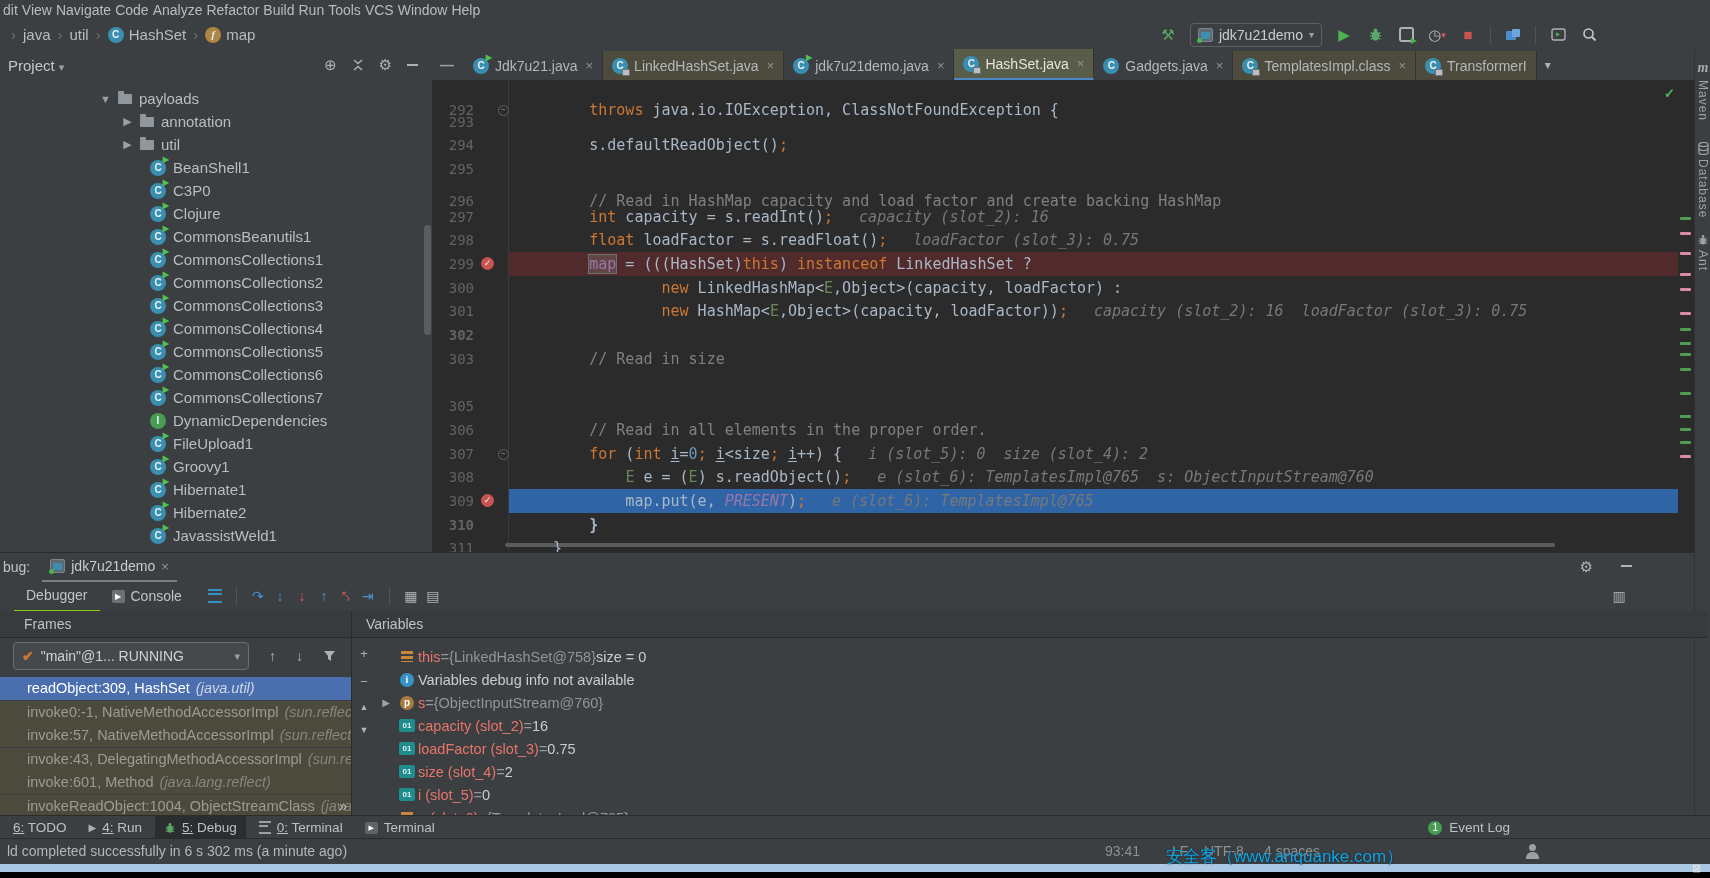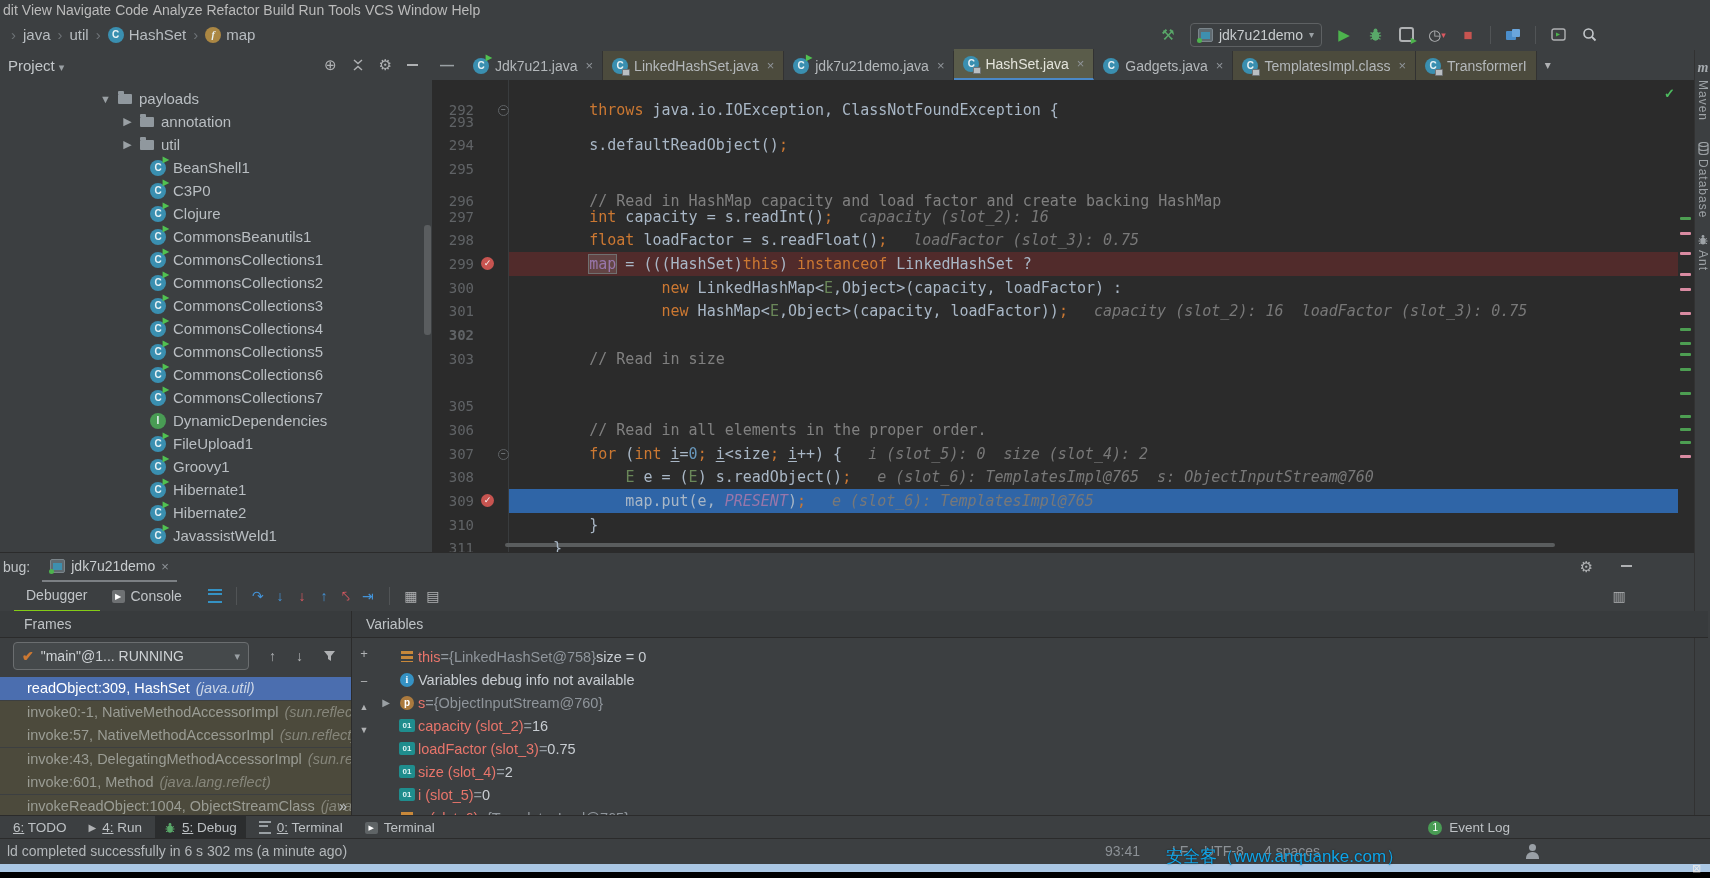--- a/index.html
+++ b/index.html
@@ -426,21 +426,21 @@
       <div class="code-line" style="top: 171.9px;"><span class="band bp"></span><span class="lnum">299</span><span class="bpdot">✓</span><span class="codetxt"><span class="t-p">        </span><span class="t-m">map</span><span class="t-p"> = (((HashSet)</span><span class="t-k">this</span><span class="t-p">) </span><span class="t-k">instanceof</span><span class="t-p"> LinkedHashSet ?</span></span></div>
       <div class="code-line" style="top: 195.6px;"><span class="lnum">300</span><span class="codetxt"><span class="t-p">                </span><span class="t-k">new</span><span class="t-p"> LinkedHashMap&lt;</span><span class="t-g" style="color: rgb(106, 135, 89);">E</span><span class="t-p">,Object&gt;(capacity, loadFactor) :</span></span></div>
       <div class="code-line" style="top: 219.3px;"><span class="lnum">301</span><span class="codetxt"><span class="t-p">                </span><span class="t-k">new</span><span class="t-p"> HashMap&lt;</span><span class="t-g" style="color: rgb(106, 135, 89);">E</span><span class="t-p">,Object&gt;(capacity, loadFactor))</span><span class="t-k">;</span><span class="hint">capacity (slot_2): 16  loadFactor (slot_3): 0.75</span></span></div>
       <div class="code-line" style="top: 243px; font-weight: bold;"><span class="lnum">302</span><span class="codetxt"></span></div>
       <div class="code-line" style="top: 266.7px;"><span class="lnum">303</span><span class="codetxt"><span class="t-p">        </span><span class="t-c">// Read in size</span></span></div>
       <div class="code-line" style="top: 314.1px;"><span class="lnum">305</span><span class="codetxt"></span></div>
       <div class="code-line" style="top: 337.8px;"><span class="lnum">306</span><span class="codetxt"><span class="t-p">        </span><span class="t-c">// Read in all elements in the proper order.</span></span></div>
       <div class="code-line" style="top: 361.5px;"><span class="lnum">307</span><span class="foldm">−</span><span class="codetxt"><span class="t-p">        </span><span class="t-k">for</span><span class="t-p"> (</span><span class="t-k">int</span><span class="t-p"> </span><span class="t-u">i</span><span class="t-p">=</span><span class="t-n">0</span><span class="t-k">;</span><span class="t-p"> </span><span class="t-u">i</span><span class="t-p">&lt;size</span><span class="t-k">;</span><span class="t-p"> </span><span class="t-u">i</span><span class="t-p">++) {</span><span class="hint">i (slot_5): 0  size (slot_4): 2</span></span></div>
       <div class="code-line" style="top: 385.2px;"><span class="lnum">308</span><span class="codetxt"><span class="t-p">            </span><span class="t-g" style="color: rgb(106, 135, 89);">E</span><span class="t-p"> e = (</span><span class="t-g" style="color: rgb(106, 135, 89);">E</span><span class="t-p">) s.readObject()</span><span class="t-k">;</span><span class="hint">e (slot_6): TemplatesImpl@765  s: ObjectInputStream@760</span></span></div>
       <div class="code-line" style="top: 408.9px;"><span class="band exec"></span><span class="lnum">309</span><span class="bpdot">✓</span><span class="codetxt"><span class="t-p">            map.put(e, </span><span class="t-i">PRESENT</span><span class="t-p">)</span><span class="t-k">;</span><span class="hint">e (slot_6): TemplatesImpl@765</span></span></div>
-      <div class="code-line" style="top: 432.6px;"><span class="lnum">310</span><span class="codetxt"><span class="t-p">        }</span></span></div>
+      <div class="code-line" style="top: 432.6px; font-weight: bold;"><span class="lnum">310</span><span class="codetxt"><span class="t-p">        }</span></span></div>
       <div class="code-line" style="top: 456.3px;"><span class="lnum">311</span><span class="codetxt"><span class="t-p">    }</span></span></div>
       <span class="mark g" style="top: 137px;"></span>
       <span class="mark p" style="top: 152px;"></span>
       <span class="mark p" style="top: 172px;"></span>
       <span class="mark p" style="top: 193px;"></span>
       <span class="mark p" style="top: 208px;"></span>
       <span class="mark p" style="top: 232px;"></span>
       <span class="mark g" style="top: 248px;"></span>
       <span class="mark g" style="top: 262px;"></span>
       <span class="mark g" style="top: 273px;"></span>

